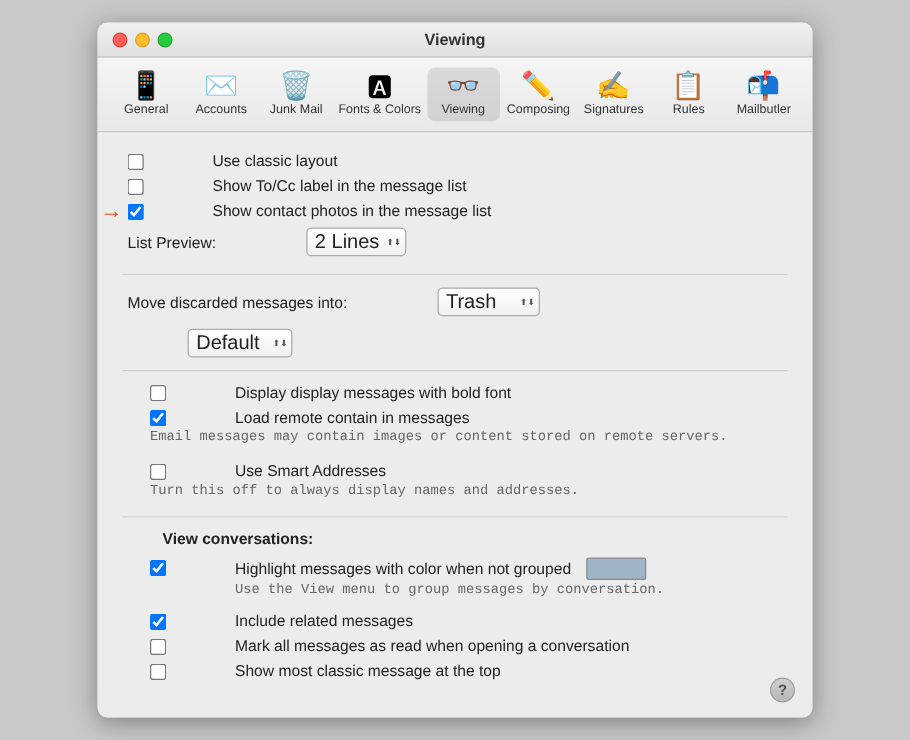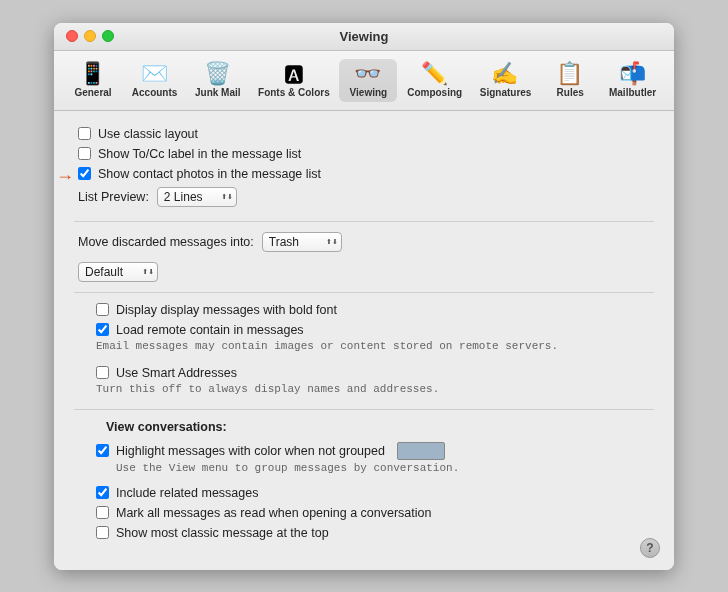--- a/index.html
+++ b/index.html
@@ -6,21 +6,21 @@
     body {
       background: #c8c8c8;
       display: flex;
       justify-content: center;
       align-items: center;
       width: 728px;
       height: 592px;
       font-family: -apple-system, 'Helvetica Neue', Arial, sans-serif;
     }
     .window {
-      width: 620px;
+      width: 572px;
       background: #ececec;
       border-radius: 8px;
       box-shadow: 0 4px 20px rgba(0,0,0,0.35);
       overflow: hidden;
     }
     .titlebar {
       background: linear-gradient(to bottom, #f0f0f0, #e0e0e0);
       height: 28px;
       display: flex;
       align-items: center;
@@ -70,69 +70,70 @@
     }
     .toolbar-icon {
       font-size: 22px;
       line-height: 1;
       margin-bottom: 2px;
     }
     .toolbar-label {
       font-size: 10px;
       color: #333;
       white-space: nowrap;
-      font-weight: bold;
     }
     .content {
       padding: 16px 20px;
       background: #ececec;
       min-height: 440px;
     }
     .section {
       margin-bottom: 14px;
     }
     .checkbox-row {
       display: flex;
       align-items: center;
       margin-bottom: 6px;
       padding-left: 4px;
+      gap: 48px;
     }
     .checkbox-row input[type="checkbox"] {
       margin-right: 7px;
       width: 13px;
       height: 13px;
       flex-shrink: 0;
     }
     .checkbox-label {
       font-size: 12.5px;
       color: #222;
     }
     .form-row {
       display: flex;
       align-items: center;
       margin-bottom: 10px;
       padding-left: 4px;
-      gap: 8px;
+      gap: 24px;
     }
     .form-label {
       font-size: 12.5px;
       color: #222;
     }
     .select-box {
       border: 1px solid #aaa;
       border-radius: 4px;
       background: linear-gradient(to bottom, #fff, #f0f0f0);
       padding: 2px 20px 2px 6px;
-      font-size: 12px;
+      font-size: 16px;
       color: #222;
       appearance: none;
       -webkit-appearance: none;
       position: relative;
       cursor: pointer;
       min-width: 80px;
+      margin-left: 48px;
     }
     .select-wrapper {
       position: relative;
       display: inline-block;
     }
     .select-wrapper::after {
       content: '⬆⬇';
       font-size: 7px;
       position: absolute;
       right: 4px;

